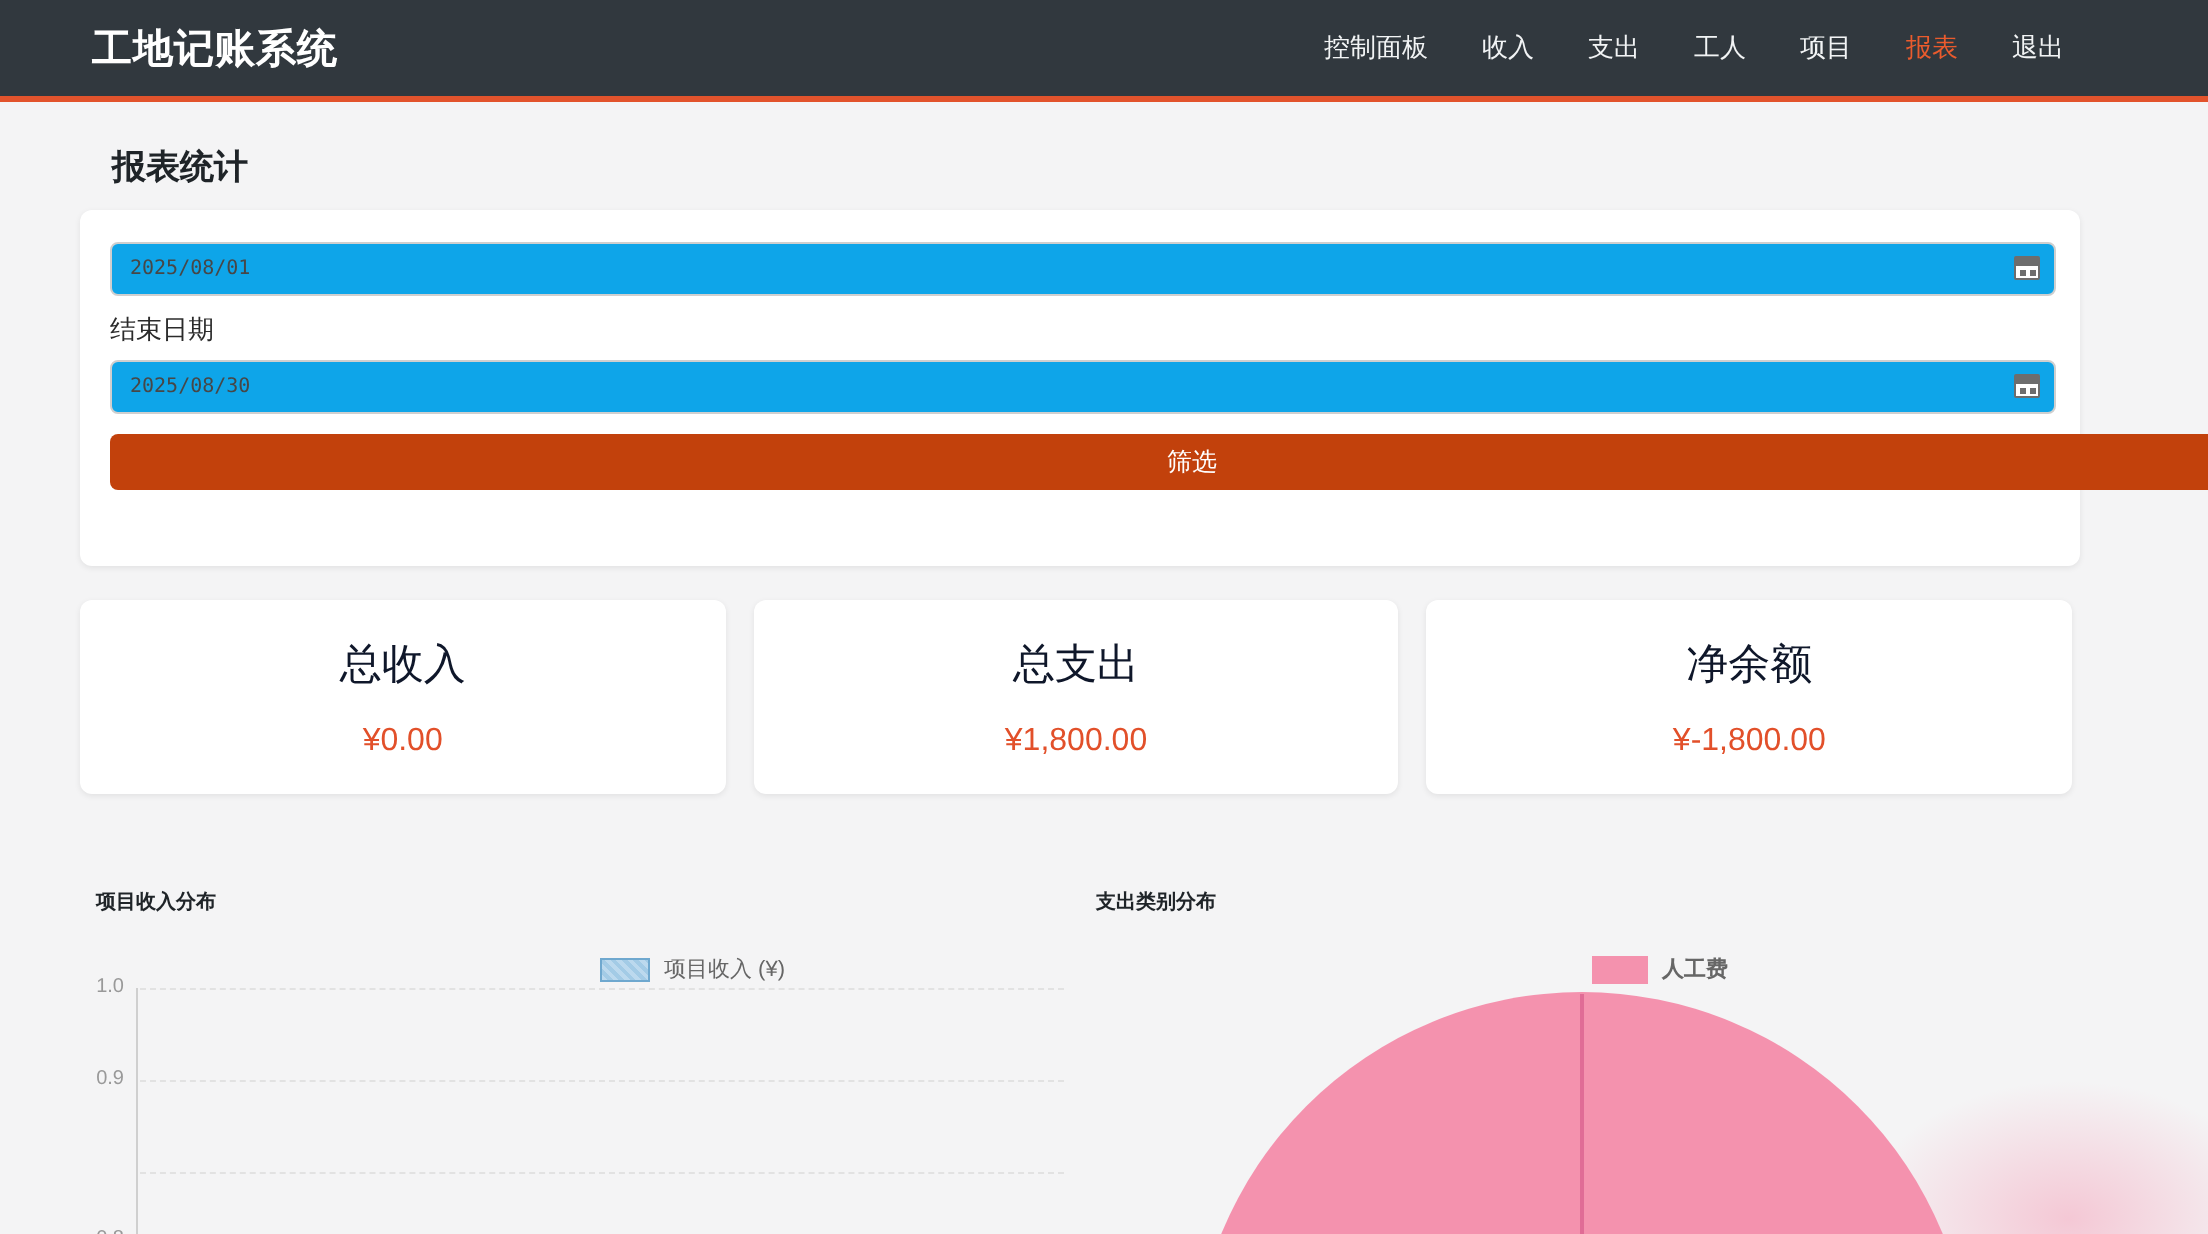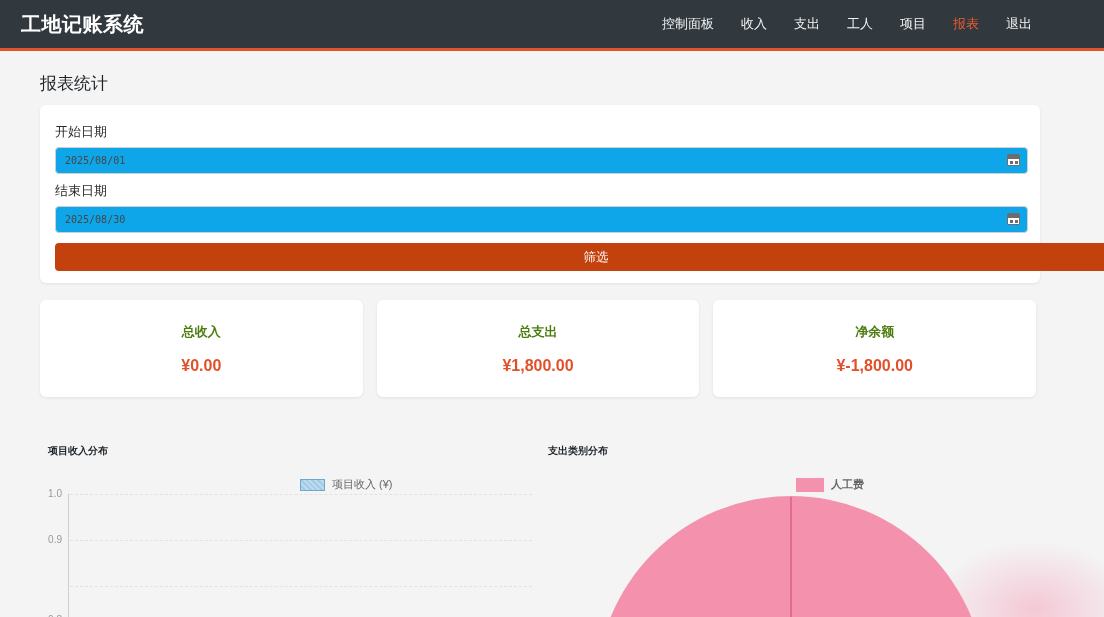--- a/index.html
+++ b/index.html
@@ -10,33 +10,33 @@
     color: #24292e;
   }
   .screen { position: relative; width: 1104px; height: 617px; overflow: hidden; }
 
   
   .navbar {
     position: absolute; top: 0; left: 0; width: 1104px; height: 51px;
     background: #31383e;
     border-bottom: 3px solid #e2532c;
     display: flex; align-items: center; justify-content: space-between;
-    padding: 0 72px 0 21px;
+    padding: 0 72px 0 46px;
   }
   .brand { color: #ffffff; font-size: 20px; font-weight: bold; letter-spacing: 0.5px; }
   .nav-links { display: flex; align-items: center; gap: 27px; }
   .nav-link {
     color: #f2f4f5; font-size: 13px; text-decoration: none; cursor: pointer;
   }
   .nav-link.active { color: #ea5b2d; }
 
   
   .page-title {
-    position: absolute; left: 40px; top: 72px;
-    font-size: 17px; font-weight: normal; color: #1f2428;
+    position: absolute; left: 56px; top: 72px;
+    font-size: 17px; font-weight: bold; color: #1f2428;
   }
 
   
   .filter-card {
     position: absolute; left: 40px; top: 105px; width: 1000px; height: 178px;
     background: #ffffff; border-radius: 6px;
     box-shadow: 0 1px 3px rgba(0,0,0,0.08);
     padding: 16px 15px;
   }
   .field-label { font-size: 13px; color: #2b2b2b; margin: 2px 0 6px 0; }
@@ -74,22 +74,22 @@
   .stats-row {
     position: absolute; left: 40px; top: 300px; width: 996px;
     display: flex; gap: 14px;
   }
   .stat-card {
     flex: 1; height: 97px; background: #ffffff; border-radius: 6px;
     box-shadow: 0 1px 3px rgba(0,0,0,0.08);
     display: flex; flex-direction: column; align-items: center; justify-content: center;
     gap: 16px;
   }
-  .stat-label { font-size: 13px; font-weight: bold; color: #4d7c0f; }
-  .stat-value { font-size: 16px; font-weight: bold; color: #e2502a; }
+  .stat-label { font-size: 21px; font-weight: normal; color: #0f172a; }
+  .stat-value { font-size: 16px; font-weight: normal; color: #e2502a; }
 
   
   .chart-title { position: absolute; font-size: 10px; font-weight: bold; color: #1f2428; }
   .legend { position: absolute; display: flex; align-items: center; gap: 7px; padding-left: 48px; }
   .legend-text { font-size: 11px; color: #666; }
   .legend-swatch-bar {
     width: 25px; height: 12px;
     border: 1px solid #6fa8cf;
     background: repeating-linear-gradient(45deg, #bcd9ee 0 2px, #a3cbe6 2px 4px);
   }
@@ -137,21 +137,20 @@
       <a class="nav-link">工人</a>
       <a class="nav-link">项目</a>
       <a class="nav-link active">报表</a>
       <a class="nav-link">退出</a>
     </div>
   </div>
 
   <div class="page-title">报表统计</div>
 
   <div class="filter-card">
-    <div class="field-label">开始日期</div>
     <div class="date-input-wrap">
       <input class="date-input" type="text" readonly="" value="2025/08/01" style="">
       <span class="cal-icon"></span>
     </div>
     <div class="spacer-sm"></div>
     <div class="field-label">结束日期</div>
     <div class="date-input-wrap">
       <input class="date-input" type="text" readonly="" value="2025/08/30" style="">
       <span class="cal-icon"></span>
     </div>

